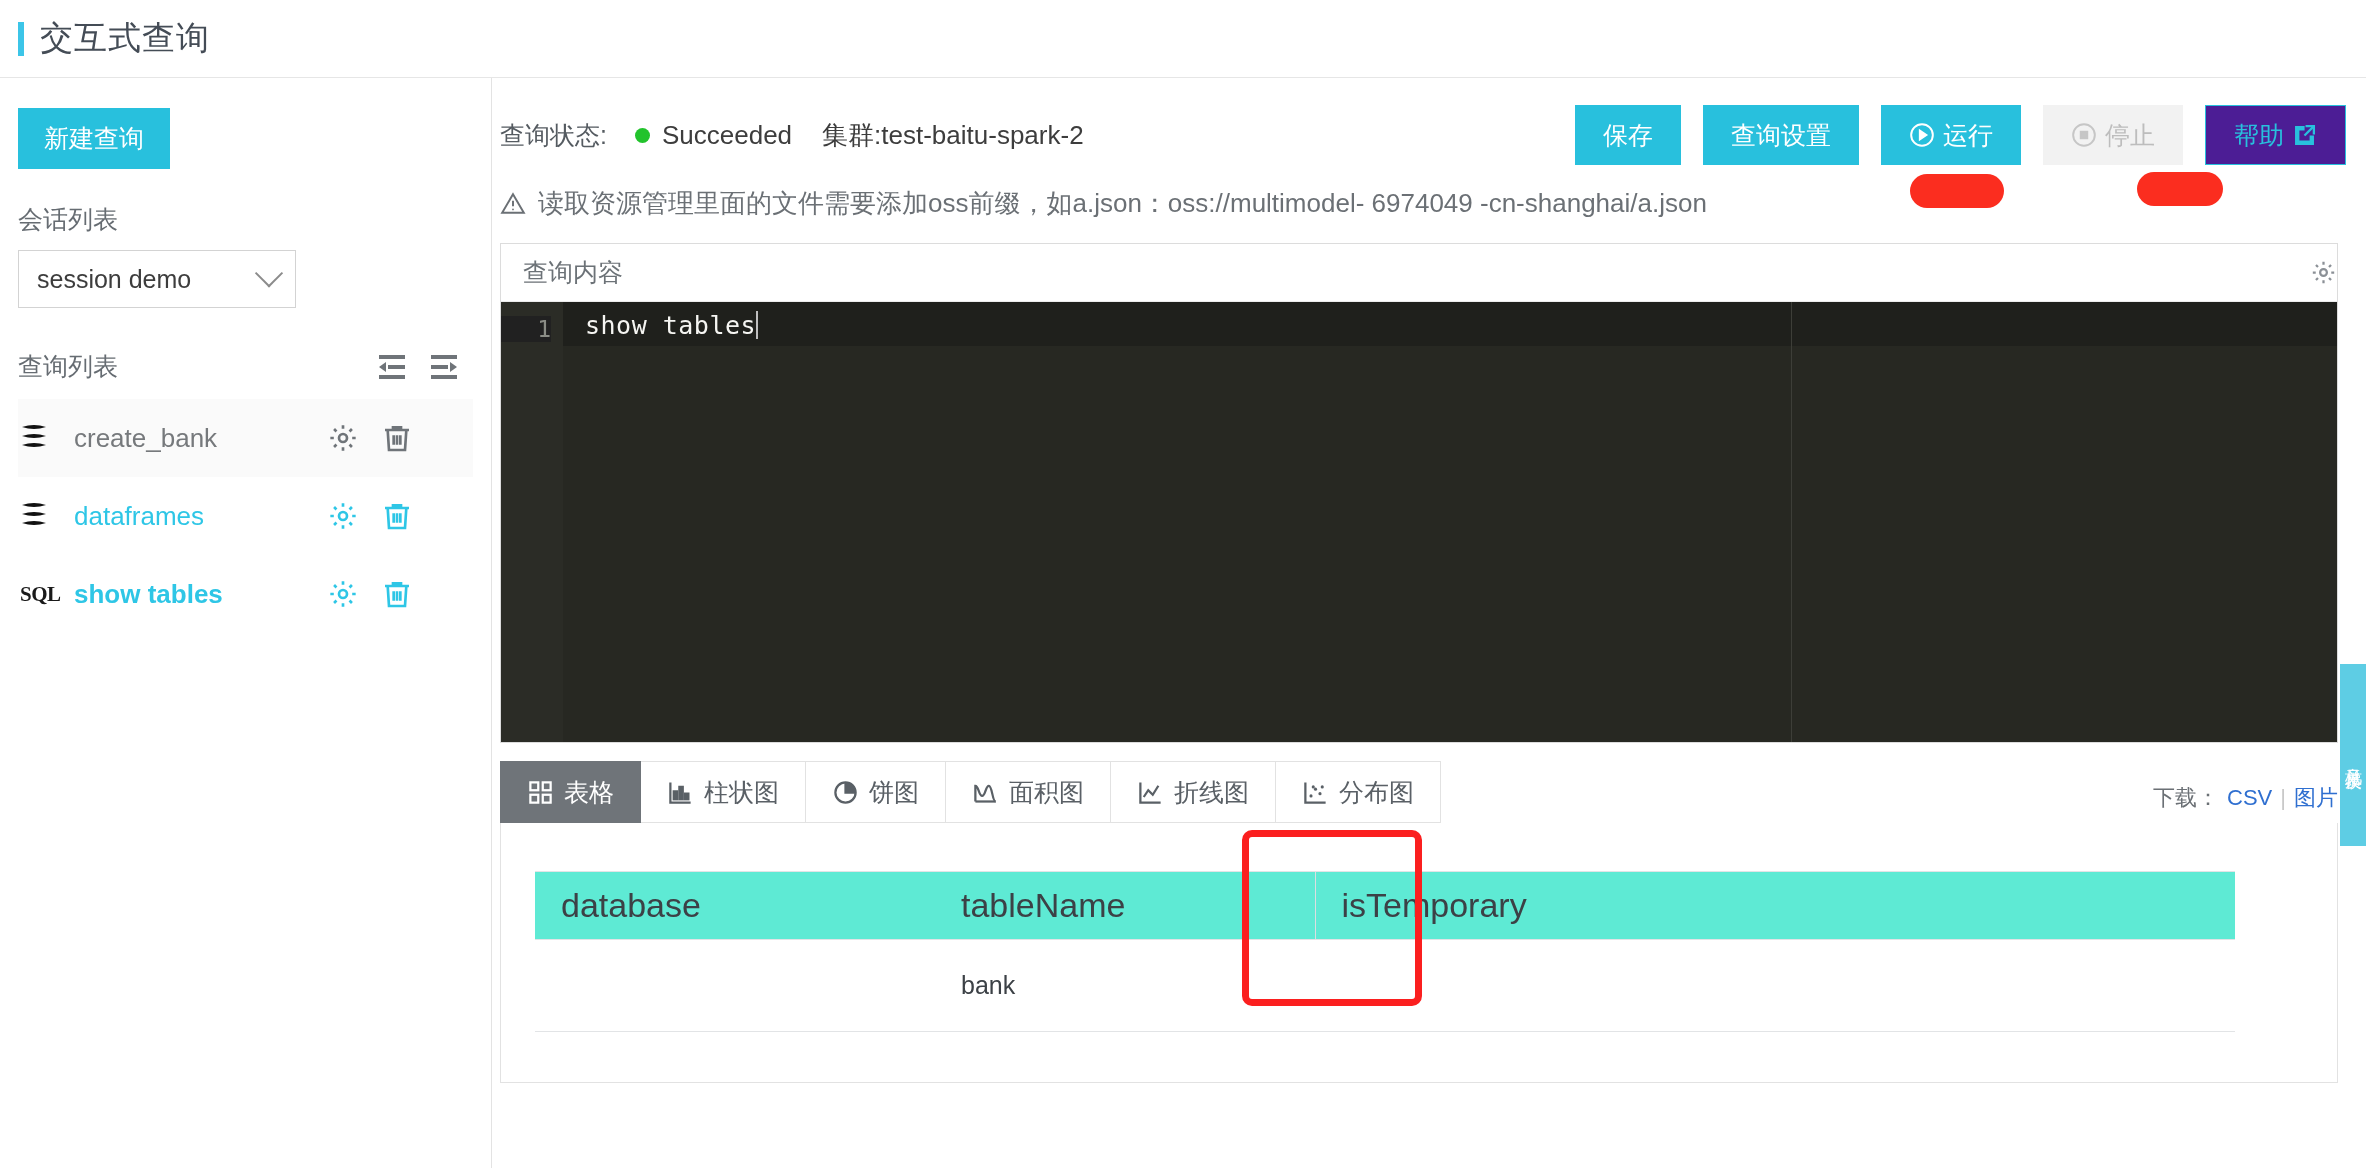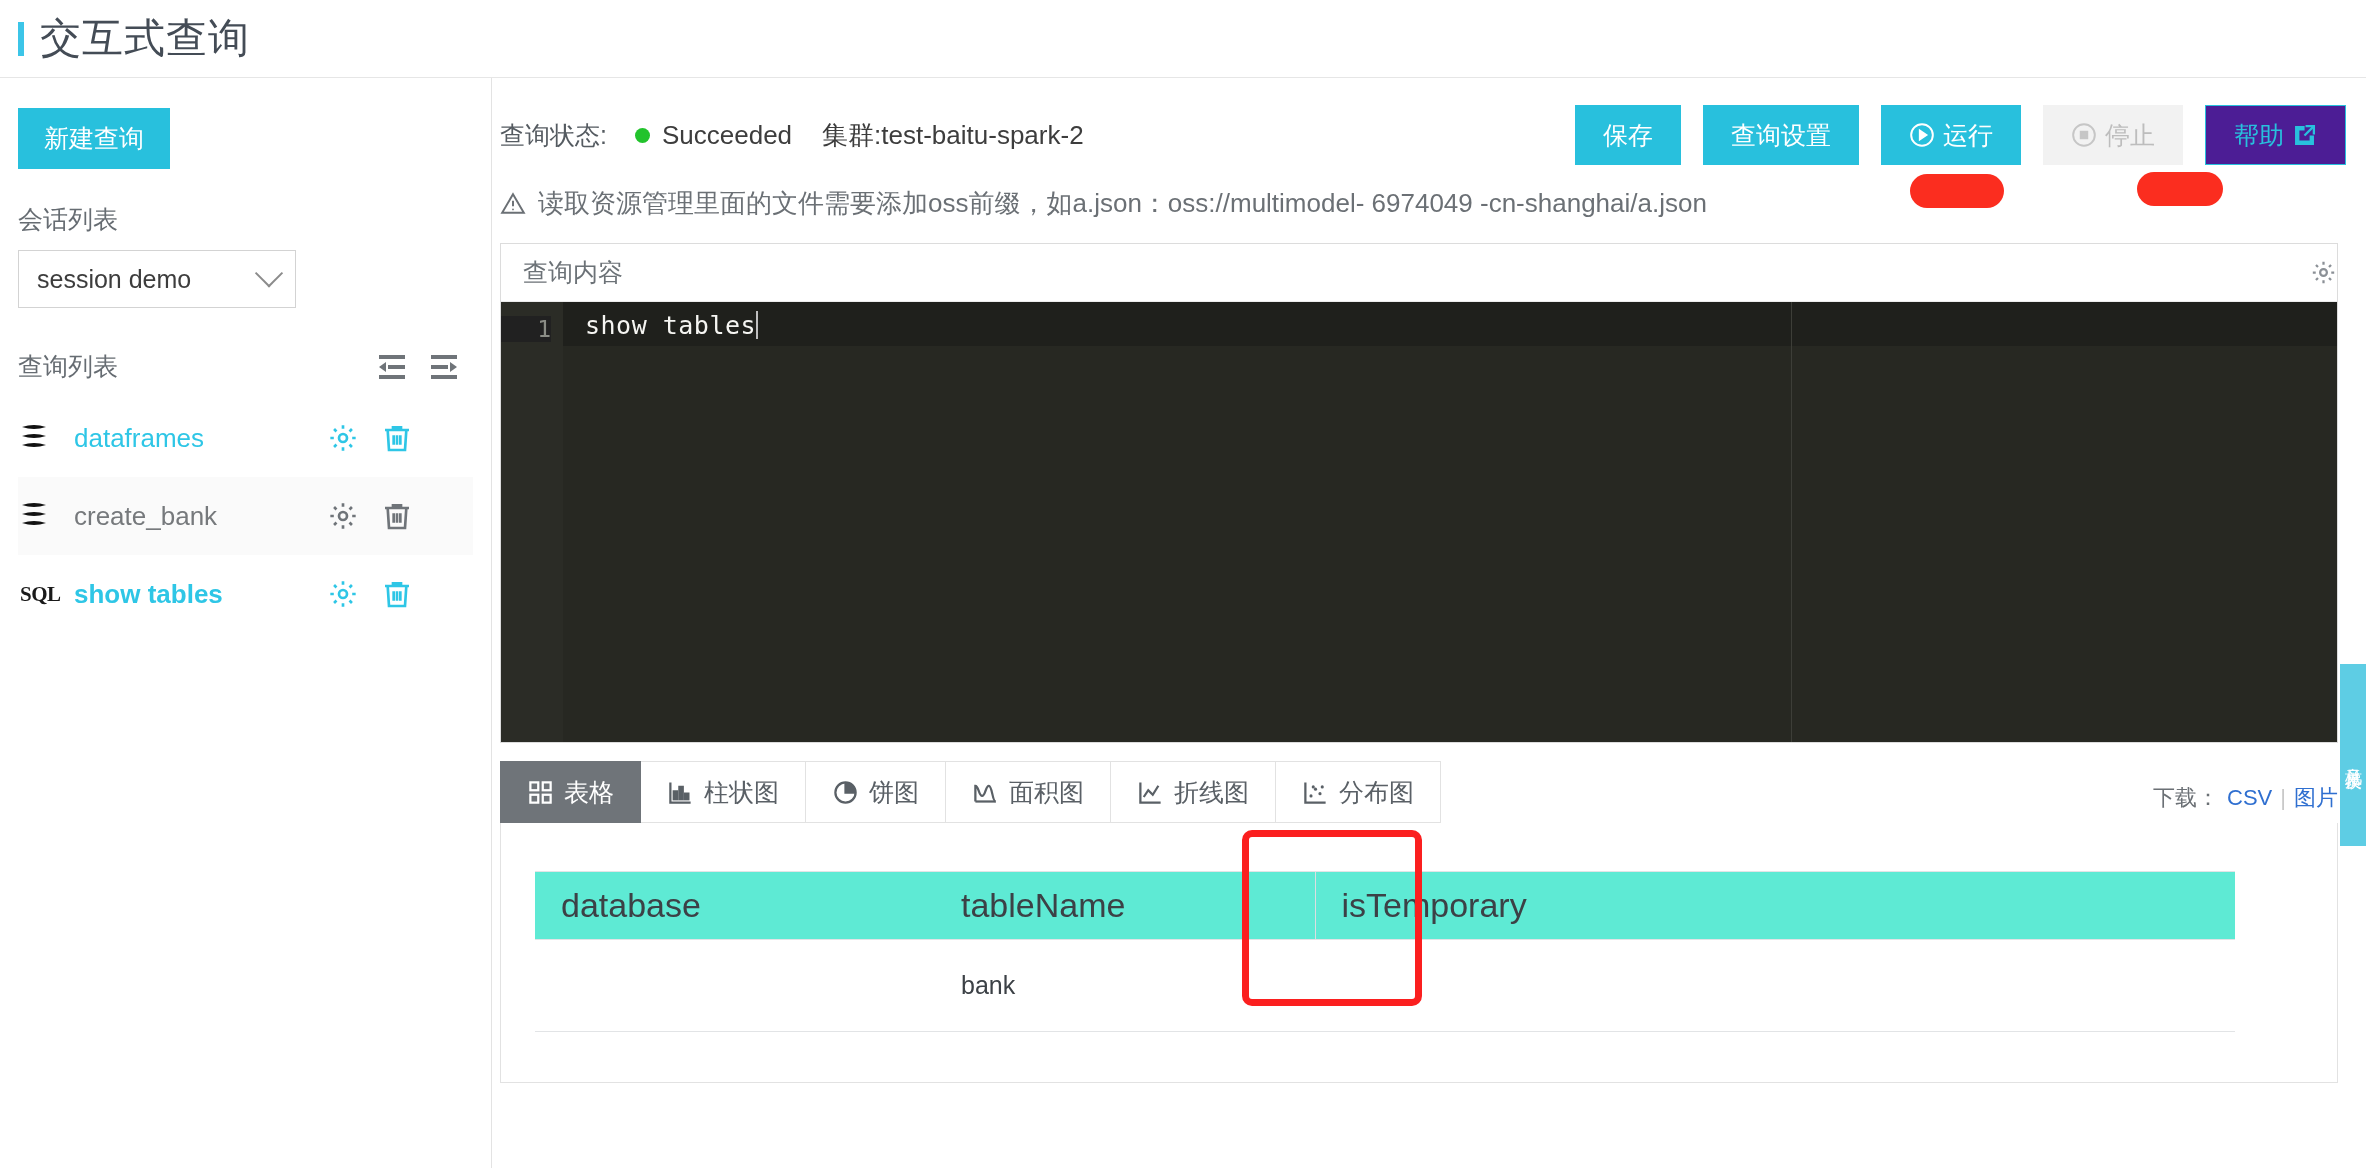--- a/index.html
+++ b/index.html
@@ -19,21 +19,21 @@
     display: flex;
     align-items: center;
     padding-left: 18px;
   }
   #page-header .accent-bar {
     width: 6px; height: 34px;
     background: #3cc5e8;
     margin-right: 16px;
   }
   #page-header .title {
-    font-size: 41px;
+    font-size: 33px;
     color: #444c56;
     letter-spacing: 1px;
     text-align: center;
   }
 
   
   #body-wrap { display: flex; height: 1090px; }
 
   
   #sidebar {
@@ -374,56 +374,56 @@
         </svg>
         <svg class="indent-icon" viewBox="0 0 30 26">
           <rect x="2" y="1" width="26" height="4" fill="#6f7479"></rect>
           <rect x="2" y="11" width="17" height="4" fill="#6f7479"></rect>
           <rect x="2" y="21" width="26" height="4" fill="#6f7479"></rect>
           <path d="M21 8 L21 18 L28 13 Z" fill="#6f7479"></path>
         </svg>
       </div>
     </div>
 
+    <div class="query-row alt">
+      <span class="ico-type">
+        <svg width="28" height="30" viewBox="0 0 28 30">
+          <path d="M2 4 Q14 0 26 4 Q14 8 2 4 Z" fill="#111"></path>
+          <path d="M2 13 Q14 9 26 13 Q14 17 2 13 Z" fill="#111"></path>
+          <path d="M2 22 Q14 18 26 22 Q14 26 2 22 Z" fill="#111"></path>
+        </svg>
+      </span>
+      <span class="qname gray">create_bank</span>
+      <span class="row-actions">
+        <svg width="32" height="32" viewBox="0 0 24 24" fill="none" stroke="#6f7479" stroke-width="2">
+          <circle cx="12" cy="12" r="3"></circle>
+          <path d="M12 2.5v2.6M12 18.9v2.6M21.5 12h-2.6M5.1 12H2.5M18.7 5.3l-1.8 1.8M7.1 16.9l-1.8 1.8M18.7 18.7l-1.8-1.8M7.1 7.1L5.3 5.3"></path>
+        </svg>
+        <svg width="32" height="32" viewBox="0 0 24 24" fill="none" stroke="#6f7479" stroke-width="2">
+          <path d="M3 6h18M9 6V4h6v2M5 6l1 15h12l1-15"></path>
+          <path d="M9.5 10v7M12 10v7M14.5 10v7"></path>
+        </svg>
+      </span>
+    </div>
+
     <div class="query-row">
       <span class="ico-type">
         <svg width="28" height="30" viewBox="0 0 28 30">
           <path d="M2 4 Q14 0 26 4 Q14 8 2 4 Z" fill="#111"></path>
           <path d="M2 13 Q14 9 26 13 Q14 17 2 13 Z" fill="#111"></path>
           <path d="M2 22 Q14 18 26 22 Q14 26 2 22 Z" fill="#111"></path>
         </svg>
       </span>
       <span class="qname cyan">dataframes</span>
       <span class="row-actions">
         <svg width="32" height="32" viewBox="0 0 24 24" fill="none" stroke="#2ec6e6" stroke-width="2">
           <circle cx="12" cy="12" r="3"></circle>
           <path d="M12 2.5v2.6M12 18.9v2.6M21.5 12h-2.6M5.1 12H2.5M18.7 5.3l-1.8 1.8M7.1 16.9l-1.8 1.8M18.7 18.7l-1.8-1.8M7.1 7.1L5.3 5.3"></path>
         </svg>
         <svg width="32" height="32" viewBox="0 0 24 24" fill="none" stroke="#2ec6e6" stroke-width="2">
-          <path d="M3 6h18M9 6V4h6v2M5 6l1 15h12l1-15"></path>
-          <path d="M9.5 10v7M12 10v7M14.5 10v7"></path>
-        </svg>
-      </span>
-    </div>
-
-    <div class="query-row alt">
-      <span class="ico-type">
-        <svg width="28" height="30" viewBox="0 0 28 30">
-          <path d="M2 4 Q14 0 26 4 Q14 8 2 4 Z" fill="#111"></path>
-          <path d="M2 13 Q14 9 26 13 Q14 17 2 13 Z" fill="#111"></path>
-          <path d="M2 22 Q14 18 26 22 Q14 26 2 22 Z" fill="#111"></path>
-        </svg>
-      </span>
-      <span class="qname gray">create_bank</span>
-      <span class="row-actions">
-        <svg width="32" height="32" viewBox="0 0 24 24" fill="none" stroke="#6f7479" stroke-width="2">
-          <circle cx="12" cy="12" r="3"></circle>
-          <path d="M12 2.5v2.6M12 18.9v2.6M21.5 12h-2.6M5.1 12H2.5M18.7 5.3l-1.8 1.8M7.1 16.9l-1.8 1.8M18.7 18.7l-1.8-1.8M7.1 7.1L5.3 5.3"></path>
-        </svg>
-        <svg width="32" height="32" viewBox="0 0 24 24" fill="none" stroke="#6f7479" stroke-width="2">
           <path d="M3 6h18M9 6V4h6v2M5 6l1 15h12l1-15"></path>
           <path d="M9.5 10v7M12 10v7M14.5 10v7"></path>
         </svg>
       </span>
     </div>
 
     <div class="query-row">
       <span class="ico-type">
         <span class="sqltag">SQL</span>
       </span>

